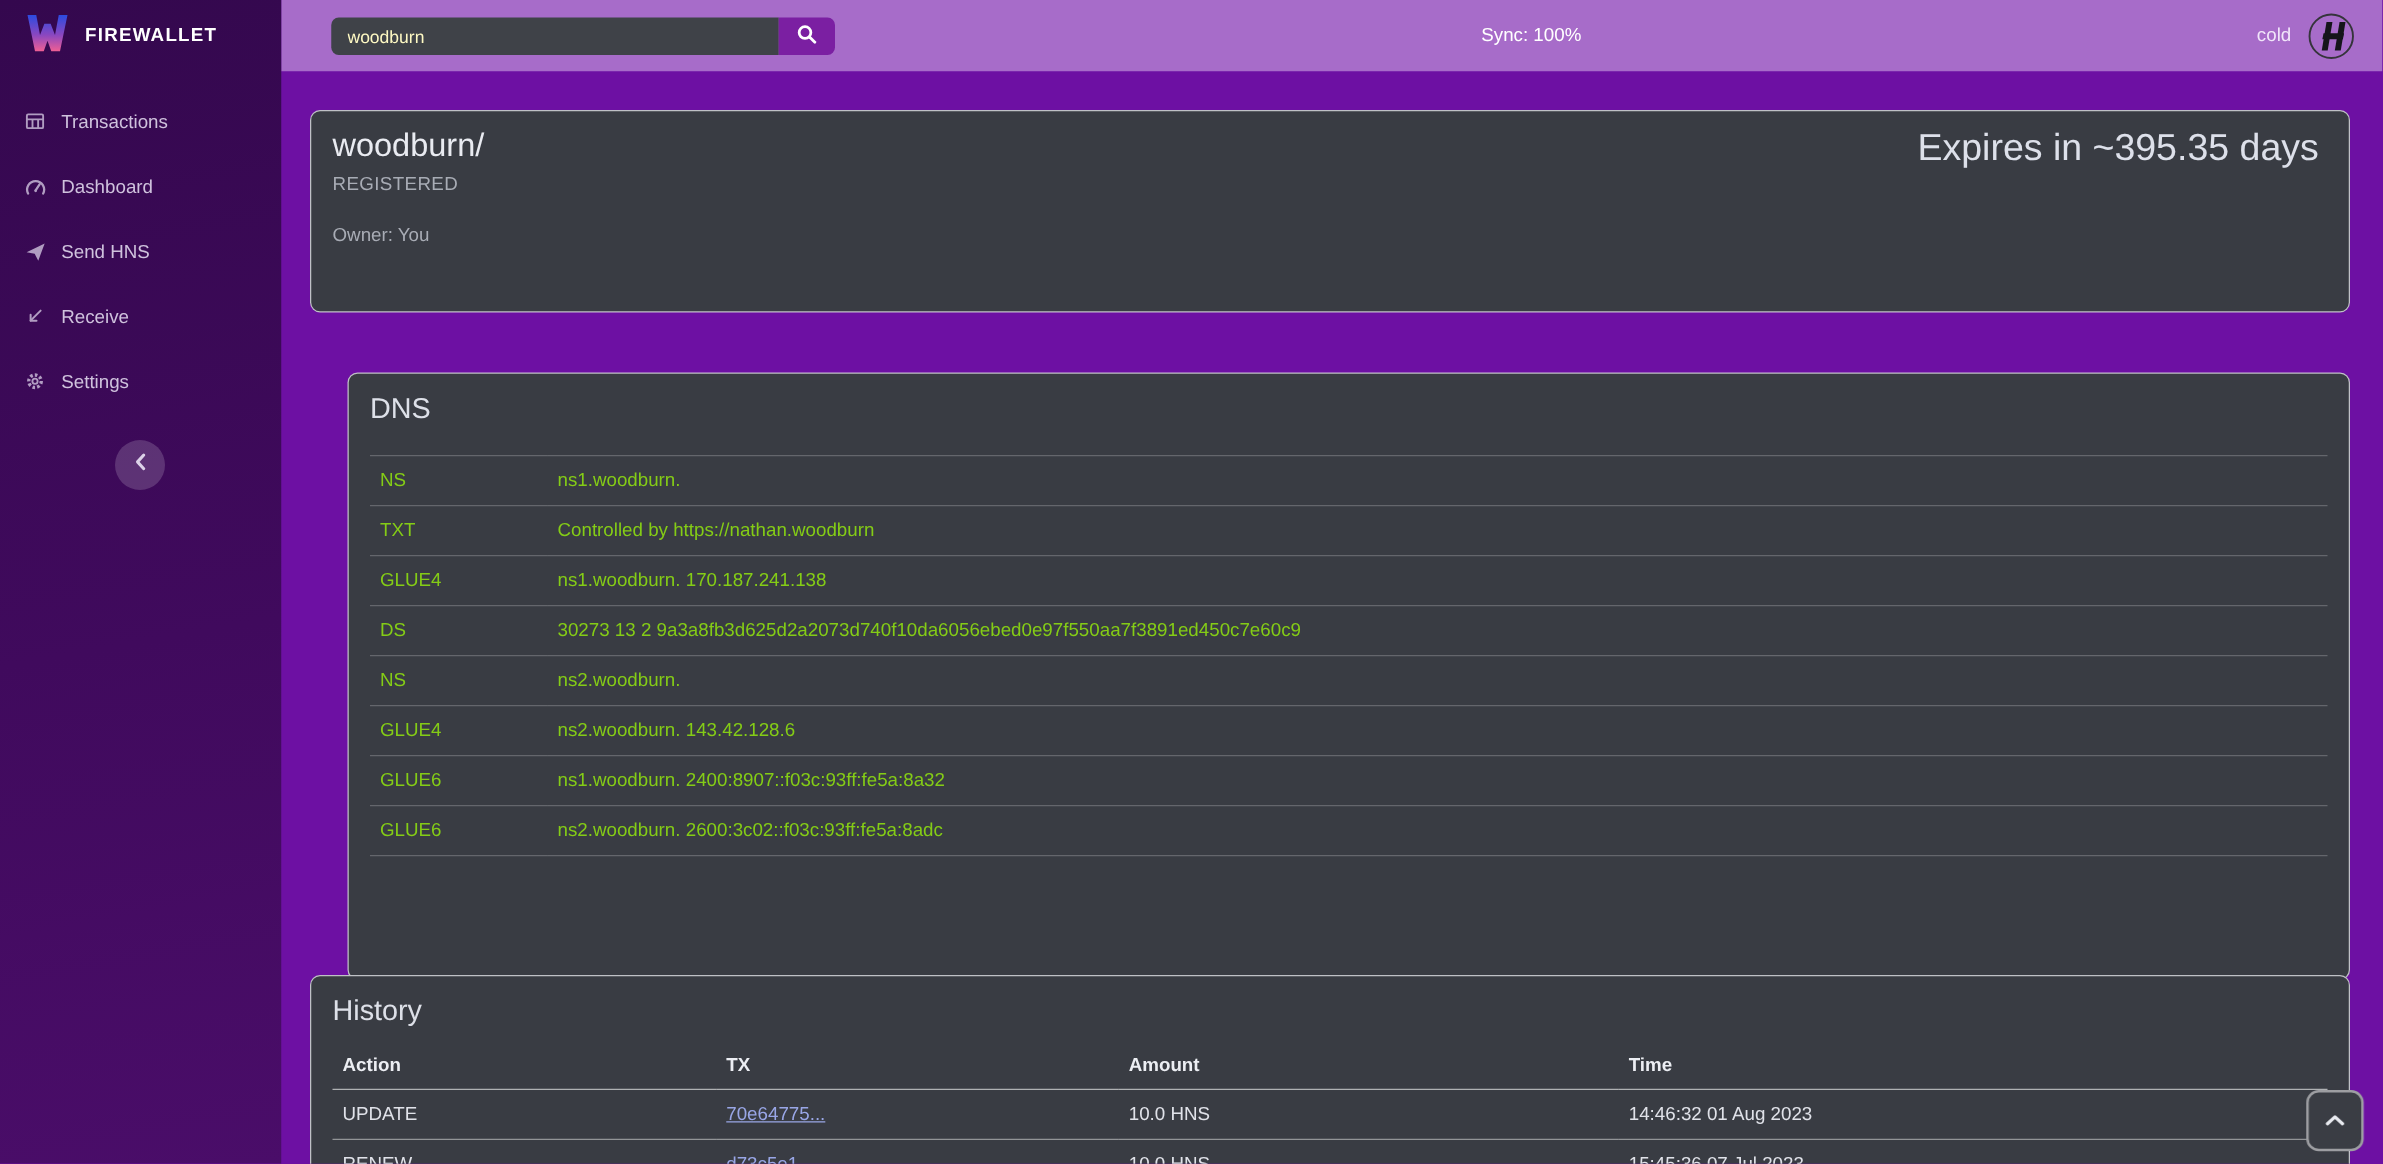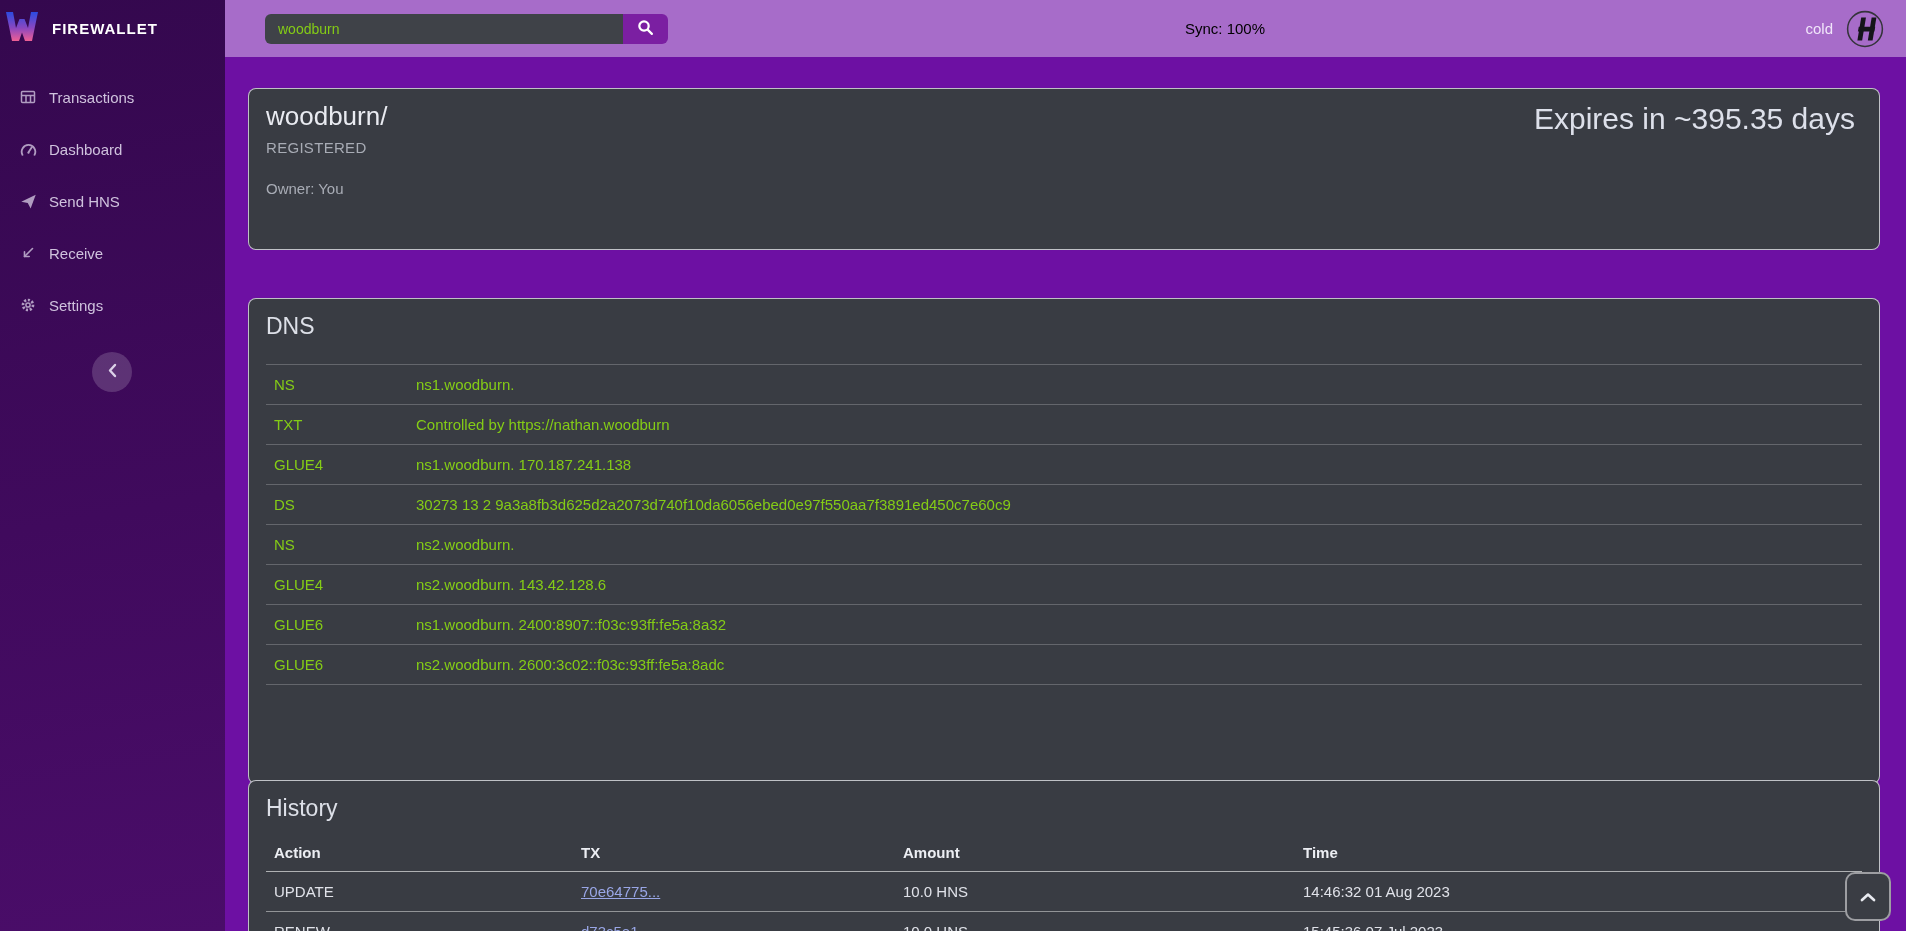--- a/index.html
+++ b/index.html
@@ -8,68 +8,68 @@
     font-family: "Liberation Sans", sans-serif;
     background:#6d10a3;
     position:relative;
   }
   
   .sidebar {
     position:absolute; left:0; top:0; width:225px; height:931px;
     background:linear-gradient(170deg,#34084e 0%,#400a5d 55%,#4a0d69 100%);
     z-index:10;
   }
-  .logo-row { display:flex; align-items:center; gap:12px; height:57px; padding-left:4px; }
+  .logo-row { display:flex; align-items:center; gap:12px; height:57px; padding-left:20px; }
   .brand-name { color:#ffffff; font-weight:700; font-size:15px; letter-spacing:1px; }
   .nav { margin-top:14px; }
   .nav-item {
     display:flex; align-items:center; gap:12px; height:52px; padding-left:19px;
     color:#cfc2dd; font-size:15px; cursor:pointer;
   }
   .nav-icon { width:18px; display:flex; justify-content:center; opacity:.8; }
   .collapse-btn {
     position:absolute; left:92px; top:352px; width:40px; height:40px; border-radius:50%;
     background:rgba(255,255,255,.17); display:flex; align-items:center; justify-content:center;
     color:#dcd2e8; cursor:pointer;
   }
   
   .topbar {
     position:absolute; left:225px; top:0; right:0; height:57px;
     background:#a76cc9; display:flex; align-items:center; z-index:5;
   }
   .search-wrap { display:flex; margin-left:40px; height:30px; width:403px; }
   .search-input {
-    flex:1; background:#3f4248; border:none; outline:none; color:#84cc16;
+    flex:1; background:#3f4248; border:none; outline:none; color:#fef9c3;
     font-size:14px; font-family:inherit; padding:0 13px; border-radius:6px 0 0 6px;
   }
   .search-btn {
     width:45px; border:none; background:#7b1fa2; border-radius:0 6px 6px 0;
     display:flex; align-items:center; justify-content:center; cursor:pointer;
   }
-  .sync { position:absolute; left:960px; color:#000000; font-size:15px; }
+  .sync { position:absolute; left:960px; color:#ffffff; font-size:15px; }
   .wallet-right { position:absolute; right:22px; display:flex; align-items:center; gap:13px; }
   .wallet-mode { color:#f1e6fa; font-size:15px; }
   .hs-badge { width:38px; height:38px; cursor:pointer; }
   
   .main { position:absolute; left:225px; top:57px; right:0; bottom:0; overflow:hidden; }
   .card {
     position:absolute; left:23px; right:26px; background:#393c43;
     border:1px solid rgba(236,237,241,.75); border-radius:8px; color:#e4e6ec;
   }
   .card-domain { top:31px; height:162px; padding:12px 24px 0 17px; }
   .domain-title { font-size:26px; font-weight:400; color:#e9ebf1; }
   .domain-status { margin-top:7px; font-size:15px; color:#a8acb5; letter-spacing:.3px; }
   .domain-owner  { margin-top:24px; font-size:15px; color:#a8acb5; }
   .btn-row { margin-top:13px; display:flex; gap:25px; }
   .btn {
     background:#7b1fa2; color:#fff; border:none; border-radius:4px;
     font-size:15px; font-family:inherit; padding:0 19px; height:36px; cursor:pointer;
   }
   .expires { position:absolute; top:13px; right:24px; font-size:30px; color:#dde0ea; font-weight:400; }
-  .card-dns { top:241px; height:486px; padding:14px 17px 0 17px; }
+  .card-dns { top:241px; height:486px; padding:14px 17px 0 17px;margin-left:30px; }
   .card-title { font-size:23px; font-weight:400; color:#dde0e8; }
   .dns-table { width:100%; border-collapse:collapse; margin-top:24px; }
   .dns-table td { font-size:15px; color:#84cc16; padding:11px 8px; border-top:1px solid rgba(255,255,255,.22); }
   .dns-table tr:last-child td { border-bottom:1px solid rgba(255,255,255,.22); }
   .dns-table td.type { width:142px; }
   .card-history { top:723px; height:300px; padding:14px 17px 0 17px; }
   .hist-table { width:100%; border-collapse:collapse; margin-top:12px; }
   .hist-table th {
     text-align:left; font-size:15px; font-weight:700; color:#eceef3;
     padding:10px 8px; border-bottom:1px solid rgba(255,255,255,.6);

